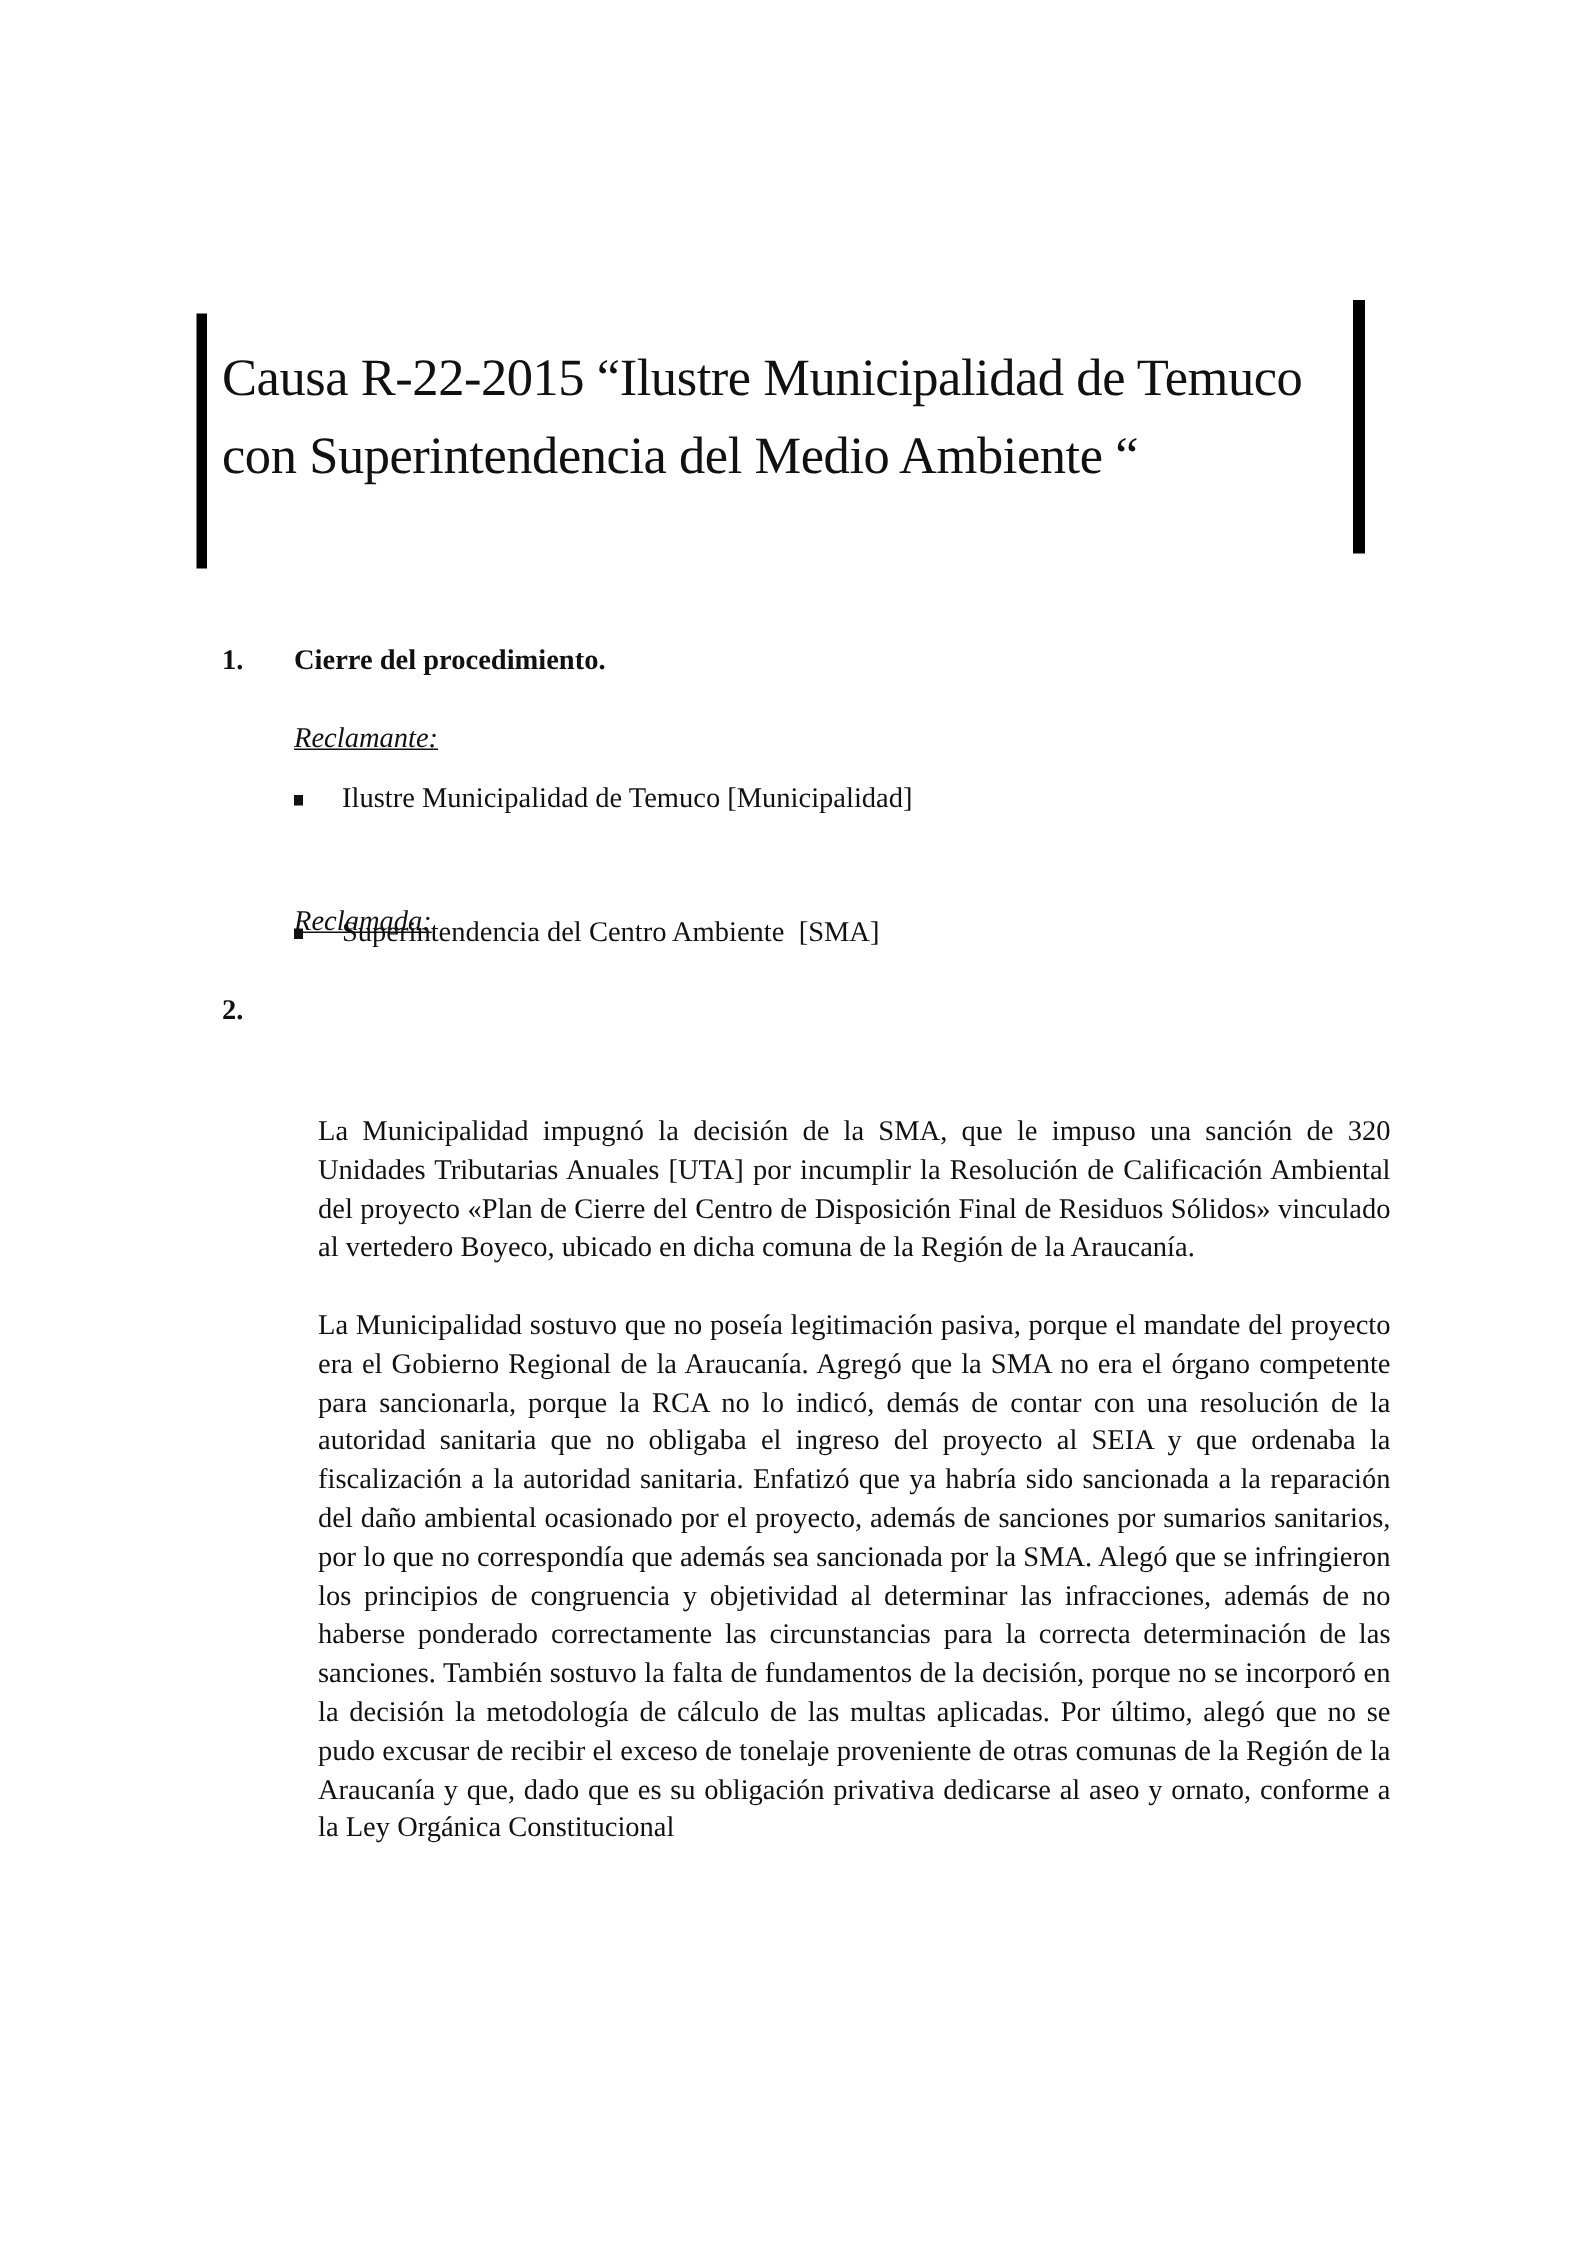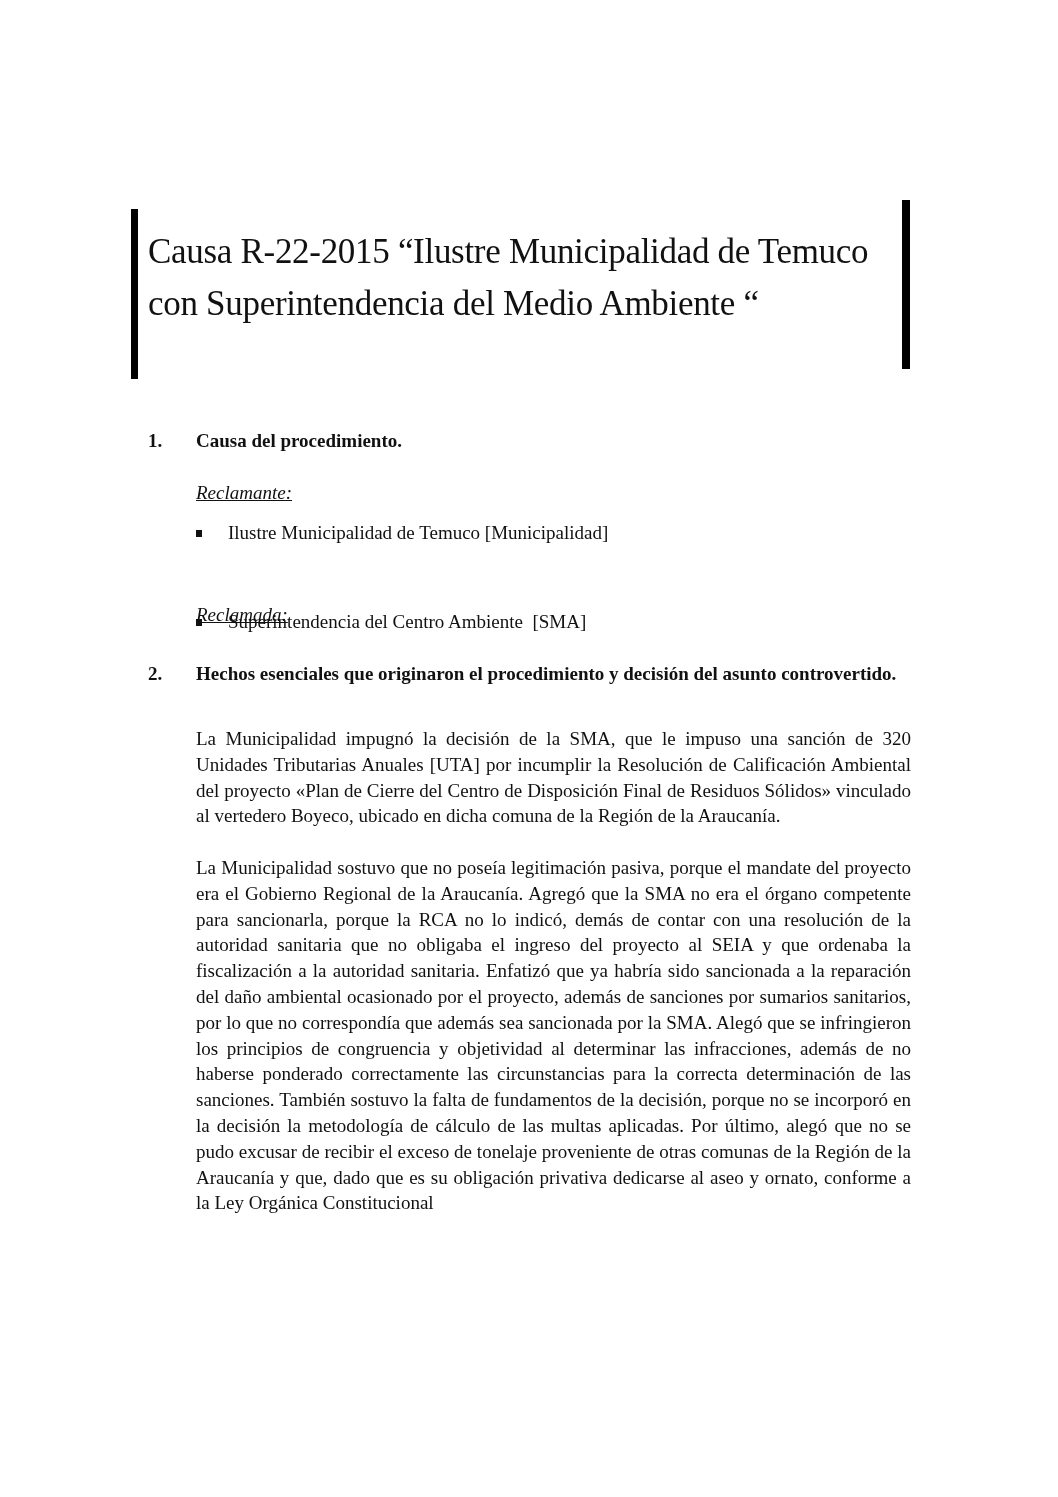--- a/index.html
+++ b/index.html
@@ -18,48 +18,47 @@
   .h2 { top: 661px; width: 770px; height: 52px; }
   .label { position: absolute; left: 196px; font-size: 19px; line-height: 26px; text-decoration: underline; margin: 0; font-style: italic; }
   .lbl1 { top: 480px; }
   .lbl2 { top: 602px; }
   .bullet { position: absolute; left: 196px; font-size: 19px; line-height: 26px; }
   .bullet .sq { position: absolute; left: 0; top: 10px; width: 6px; height: 7px; background: #111; }
   .bullet .bt { position: absolute; left: 32px; top: 0; white-space: nowrap; }
   .b1 { top: 520px; }
   .b2 { top: 609px; }
   .para { position: absolute; left: 196px; width: 715px; font-size: 19px; line-height: 25.8px;
-          text-align: justify; margin: 0; }
+          text-align: justify; margin: 16px; }
   .p1 { top: 726px; }
   .p2 { top: 855px; }
 </style>
 </head>
 <body>
 
 <div class="bar bar-left"></div>
 <div class="bar bar-right"></div>
 
 <h1 class="title">Causa R-22-2015 “Ilustre Municipalidad de Temuco con Superintendencia del Medio Ambiente “</h1>
 
 <div class="heading h1">
   <span class="num">1.</span>
-  <span class="txt">Causa del procedimiento.</span>
+  <span class="txt">Cierre del procedimiento.</span>
 </div>
 
 <p class="label lbl1">Reclamante:</p>
 <div class="bullet b1">
   <span class="sq"></span>
   <span class="bt">Ilustre Municipalidad de Temuco [Municipalidad]</span>
 </div>
 
 <p class="label lbl2">Reclamada:</p>
 <div class="bullet b2">
   <span class="sq"></span>
   <span class="bt" style="white-space:pre;">Superintendencia del Centro Ambiente  [SMA]</span>
 </div>
 
 <div class="heading h2">
   <span class="num">2.</span>
-  <span class="txt">Hechos esenciales que originaron el procedimiento y decisión del asunto controvertido.</span>
 </div>
 
 <p class="para p1">La Municipalidad impugnó la decisión de la SMA, que le impuso una sanción de 320 Unidades Tributarias Anuales [UTA] por incumplir la Resolución de Calificación Ambiental del proyecto «Plan de Cierre del Centro de Disposición Final de Residuos Sólidos» vinculado al vertedero Boyeco, ubicado en dicha comuna de la Región de la Araucanía.</p>
 <p class="para p2">La Municipalidad sostuvo que no poseía legitimación pasiva, porque el mandate del proyecto era el Gobierno Regional de la Araucanía. Agregó que la SMA no era el órgano competente para sancionarla, porque la RCA no lo indicó, demás de contar con una resolución de la autoridad sanitaria que no obligaba el ingreso del proyecto al SEIA y que ordenaba la fiscalización a la autoridad sanitaria. Enfatizó que ya habría sido sancionada a la reparación del daño ambiental ocasionado por el proyecto, además de sanciones por sumarios sanitarios, por lo que no correspondía que además sea sancionada por la SMA. Alegó que se infringieron los principios de congruencia y objetividad al determinar las infracciones, además de no haberse ponderado correctamente las circunstancias para la correcta determinación de las sanciones. También sostuvo la falta de fundamentos de la decisión, porque no se incorporó en la decisión la metodología de cálculo de las multas aplicadas. Por último, alegó que no se pudo excusar de recibir el exceso de tonelaje proveniente de otras comunas de la Región de la Araucanía y que, dado que es su obligación privativa dedicarse al aseo y ornato, conforme a la Ley Orgánica Constitucional</p>
 
 </body></html>

